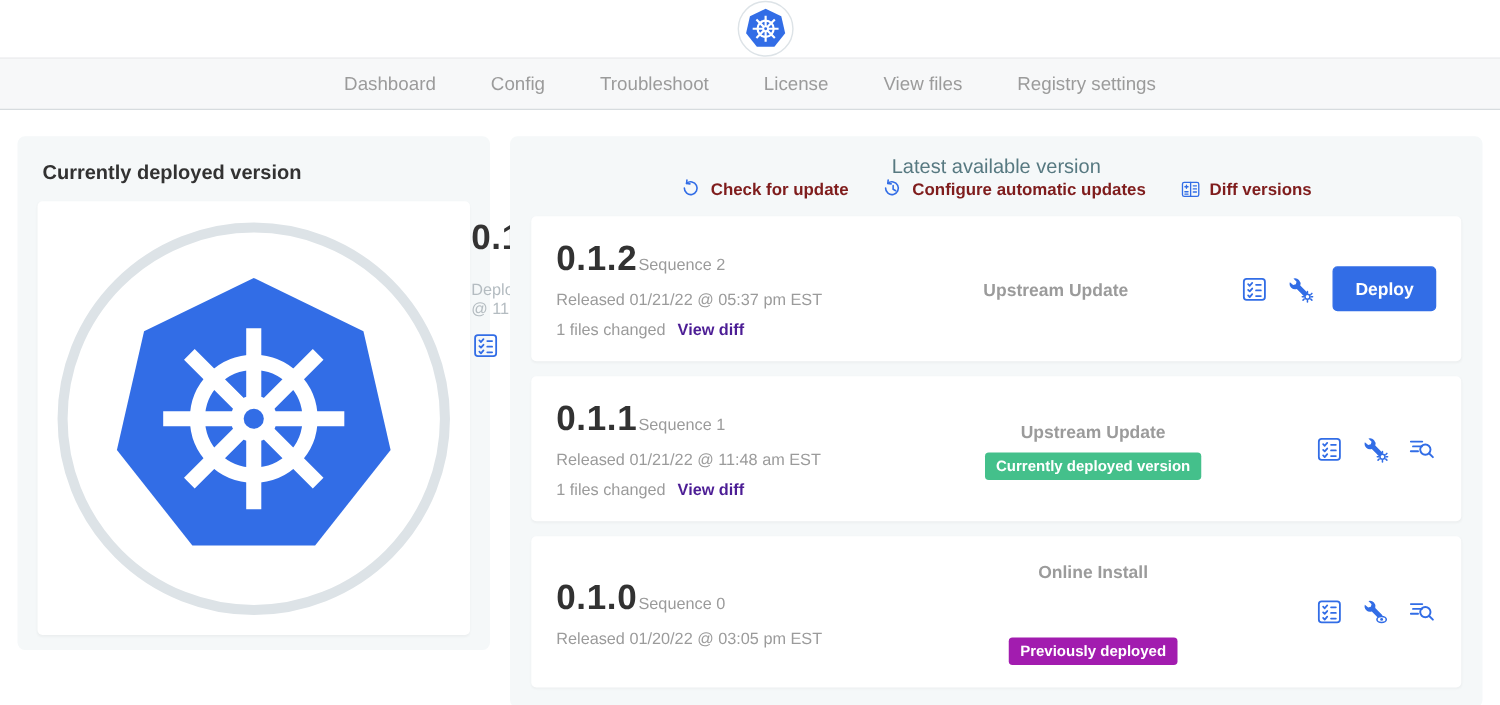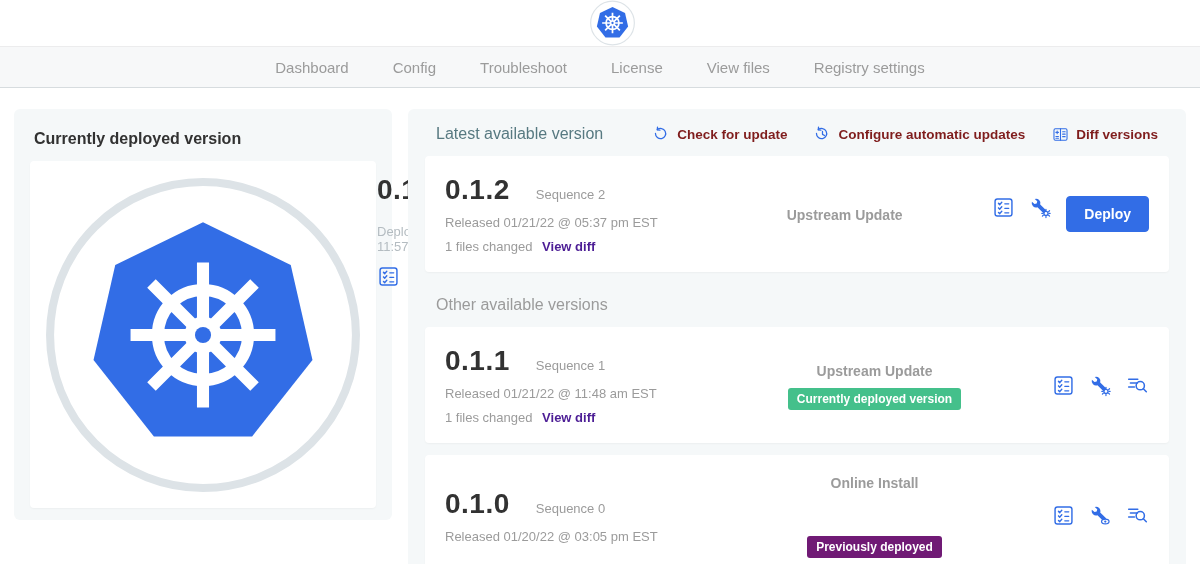--- a/index.html
+++ b/index.html
@@ -21,44 +21,44 @@
   
   .content { display:flex; align-items:flex-start; gap:16px; padding:21px 14px; }
 
   .left-card { width:378px; flex:0 0 auto; background:#f5f8f9; border-radius:6px; padding:14px 16px 12px; }
   .left-card h2 { font-size:16px; font-weight:700; color:#323232; margin:7px 4px 13px; }
   .deployed-box { background:#fff; border-radius:4px; box-shadow:0 1px 2px rgba(0,0,0,.04);
     padding:13px 12px 12px; display:flex; gap:13px; }
   .deployed-logo { width:46px; height:46px; flex:0 0 auto; }
   .ver-row { display:flex; align-items:baseline; }
   .ver-num { font-size:28px; font-weight:700; color:#323232; letter-spacing:.5px; }
-  .seq { font-size:13px; color:#9b9b9b; margin-left:26px; }
+  .seq { font-size:13px; color:#9b9b9b; margin-left:1px; }
   .deployed-date { font-size:13px; color:#b4bcc1; margin:7px 0 11px; }
   .icon-row { display:flex; align-items:center; gap:13px; }
 
   .right-panel { flex:1; background:#f5f8f9; border-radius:6px; padding:13px 17px 16px; }
-  .panel-header { display:flex; align-items:center; justify-content:space-between; padding:0 11px; margin:3px 0 13px; }
+  .panel-header { display:flex; align-items:center; justify-content:space-between; padding:0 11px; margin:3px 0 13px;flex-direction:column; }
   .panel-title { font-size:16px; font-weight:500; color:#577981; }
   .panel-actions { display:flex; align-items:center; gap:27px; }
   .action-link { display:flex; align-items:center; gap:7px; color:#7f1d1d; font-size:13.5px;
     font-weight:600; cursor:pointer; }
 
   .version-card { background:#fff; border-radius:4px; box-shadow:0 1px 2px rgba(0,0,0,.04);
     padding:18px 20px; display:flex; align-items:center; }
   .version-card + .version-card { margin-top:12px;gap:13px; }
   .v-info { width:252px; flex:0 0 auto; }
   .released { font-size:13px; color:#9b9b9b; margin-top:9px; }
   .files-row { margin-top:9px; font-size:13px; color:#9b9b9b; }
   .view-diff { color:#4c1d95; font-weight:700; margin-left:6px; cursor:pointer; }
   .v-source { flex:1; display:flex; flex-direction:column; gap:9px; padding-top:2px;align-items:center; }
   .source-label { font-size:14px; font-weight:700; color:#9b9b9b; }
   .badge { width:fit-content; font-size:12px; font-weight:700; color:#fff; padding:4px 9px; border-radius:3px; }
   .badge.green { background:#44c08b; }
-  .badge.gray  { background:#701a75;margin-top:36px; }
-  .v-actions { display:flex; gap:14px; }
+  .badge.gray  { background:#a21caf;margin-top:36px; }
+  .v-actions { display:flex; align-items:center; gap:14px; }
   .btn { font-family:"Liberation Sans", sans-serif; font-size:14px; font-weight:700;
     padding:9px 17px; border-radius:4px; cursor:pointer; }
   .btn.primary { background:#326de6; color:#fff; border:1px solid #326de6; }
   .btn.outline { background:#fff; color:#326de6; border:1px solid #326de6; margin-left:3px; }
 
   .other-title { font-size:16px; font-weight:500; color:#9b9b9b; margin:24px 0 13px 11px; }
 
   
   .ic { display:inline-block; width:23px; height:23px; color:#326de6; cursor:pointer; }
   .ic svg { width:100%; height:100%; display:block; }
@@ -231,21 +231,20 @@
     <circle cx="17.7" cy="18.2" r="2.1" fill="#fff" stroke="currentColor" stroke-width="1.3"></circle>
     <g stroke="currentColor" stroke-width="1.3" stroke-linecap="round">
       <path d="M17.7 15.1v-1.2M17.7 21.3v1.2M20.5 16.3l.9-.9M14.9 20.1l-.9.9M20.8 18.2H22M13.4 18.2h1.2M20.5 20.1l.9.9M14.9 16.3l-.9-.9"></path>
     </g>
   </svg>
           </span>
         <button class="btn primary">Deploy</button>
       </div>
     </div>
 
-    <div class="other-title">Other available versions</div>
 
     <div class="version-card">
       <div class="v-info">
         <div class="ver-row">
           <span class="ver-num">0.1.1</span>
           <span class="seq">Sequence 1</span>
         </div>
         <div class="released">Released 01/21/22 @ 11:48 am EST</div>
         <div class="files-row">
           <span>1 files changed</span>

